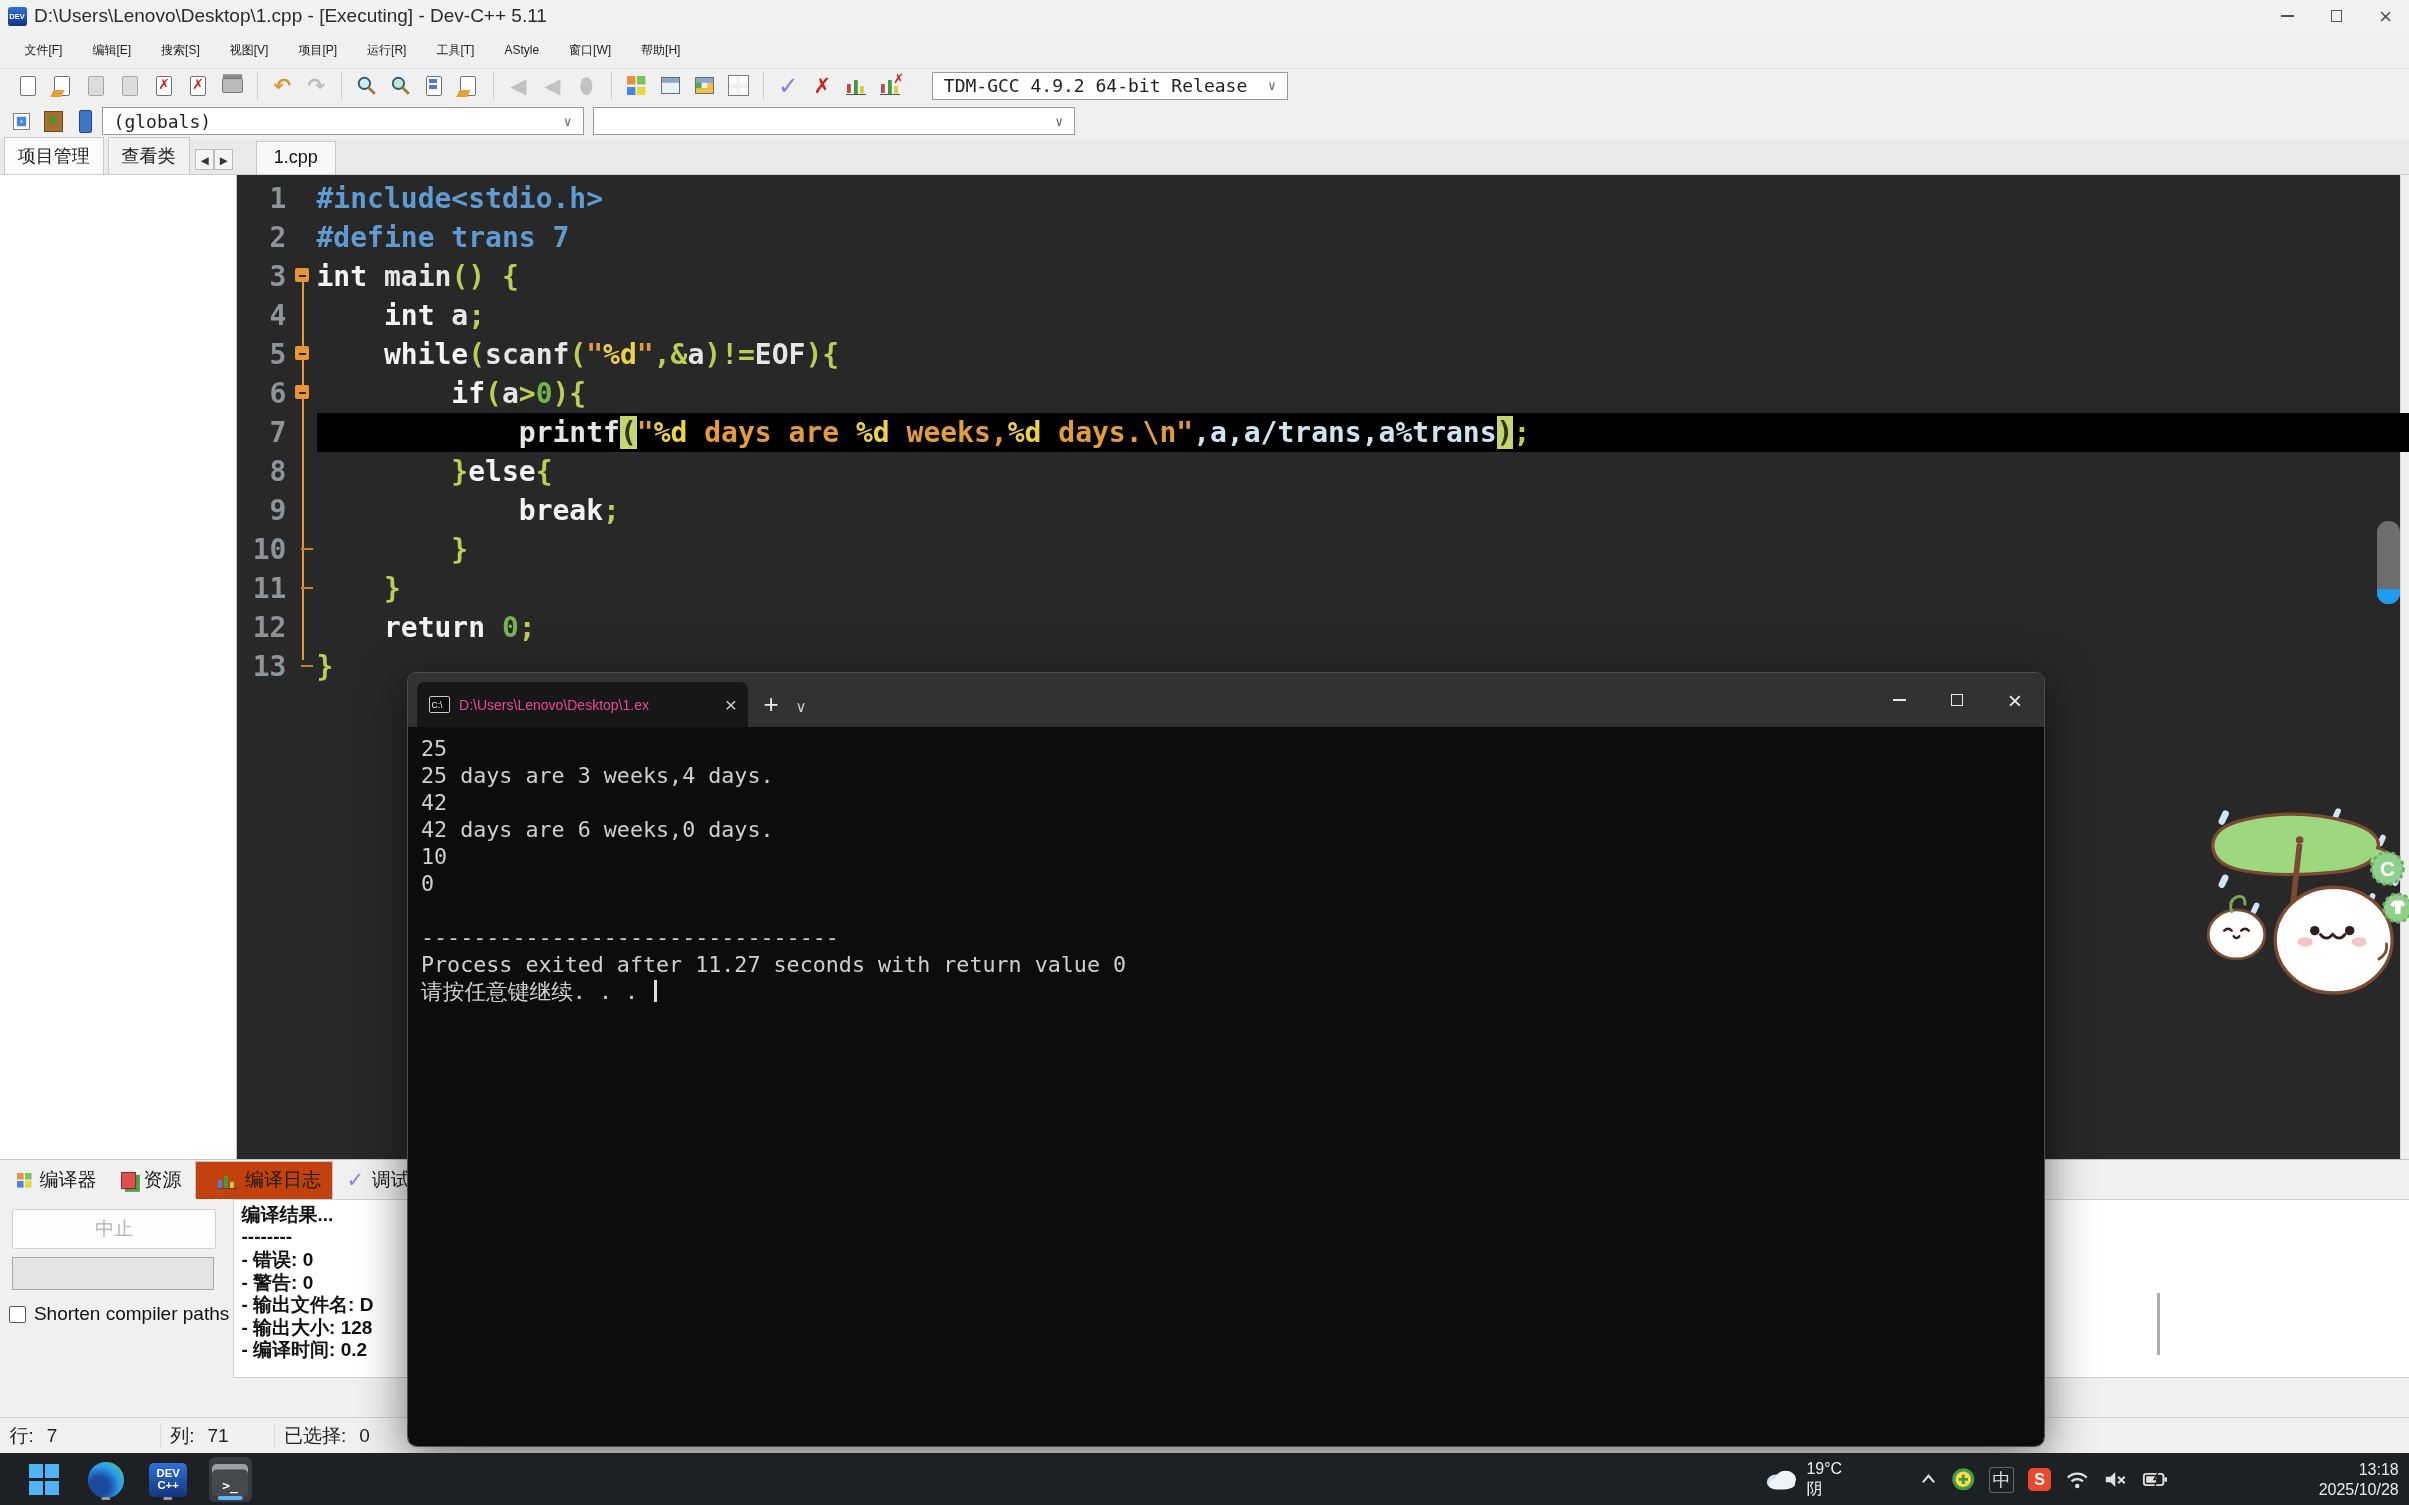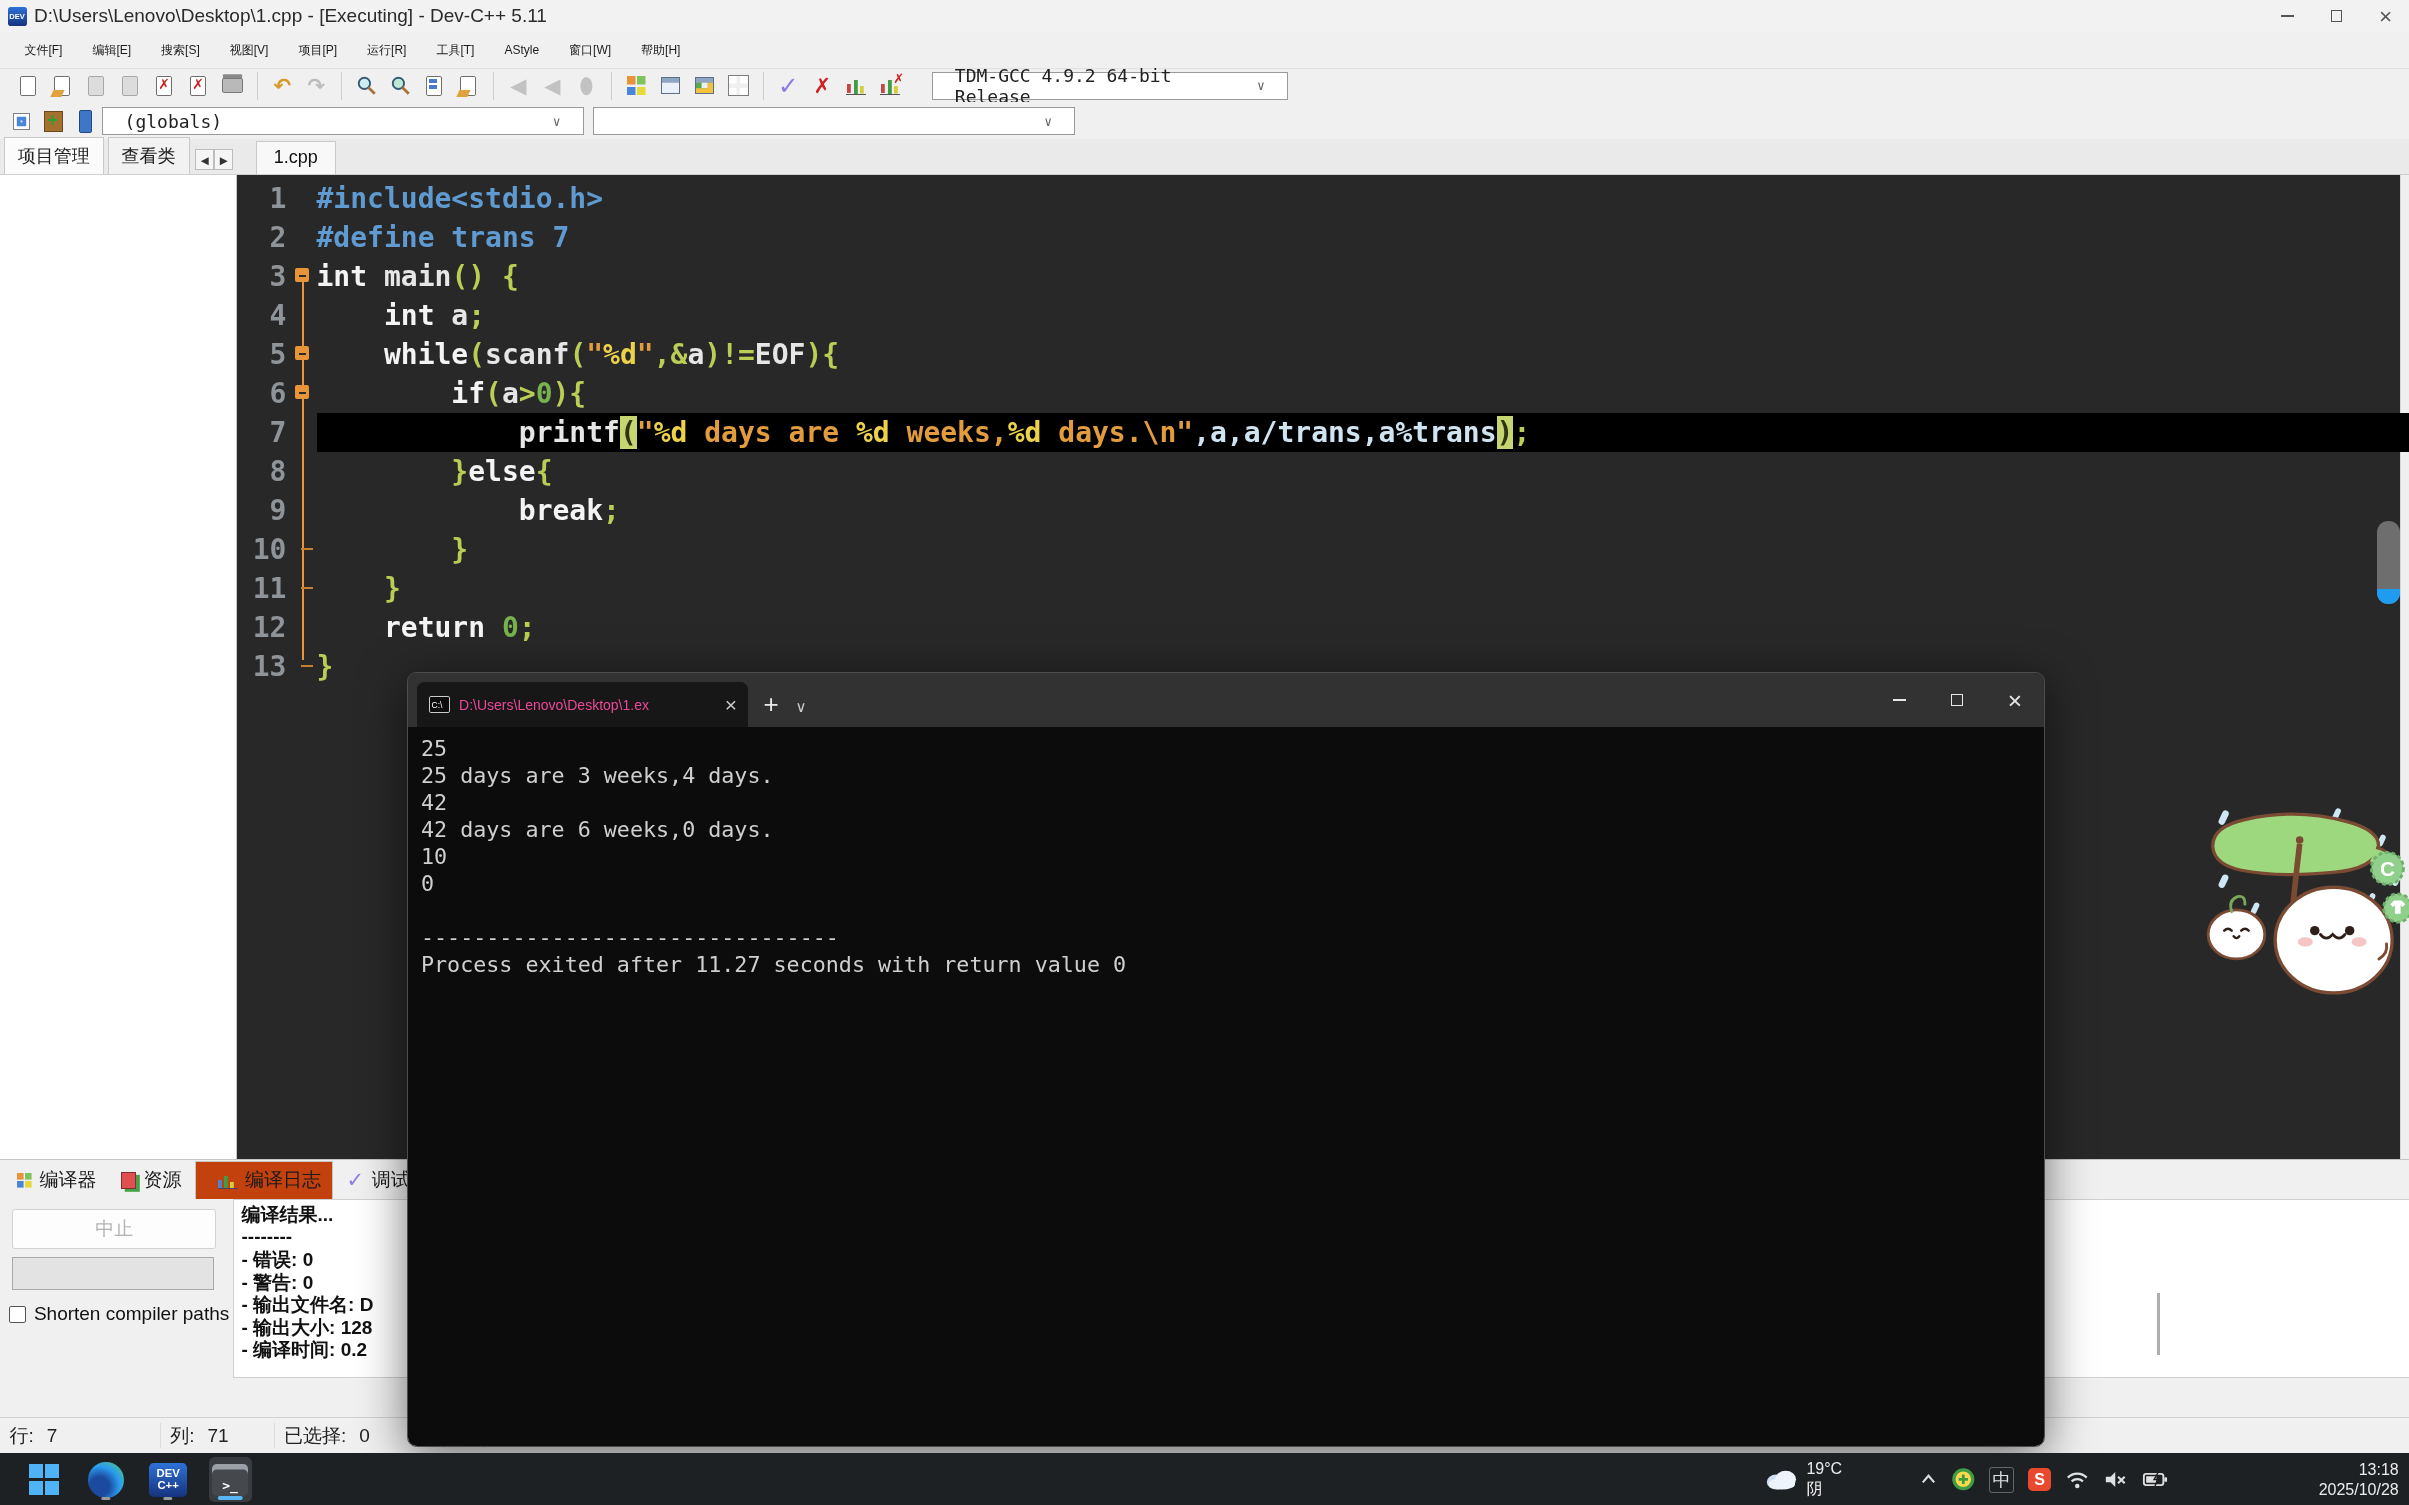--- a/index.html
+++ b/index.html
@@ -52,21 +52,21 @@
   .chart{display:inline-block;width:20px;height:17px;border-bottom:1.9px solid #555;background:
     linear-gradient(#c44848,#c44848) 0.9px 100%/3.8px 9.4px no-repeat,
     linear-gradient(#3f9d44,#3f9d44) 7.5px 100%/3.8px 14px no-repeat,
     linear-gradient(#d6cd3a,#d6cd3a) 14px 100%/3.8px 7.5px no-repeat;position:relative;}
   .chart.xed::after{content:'✗';position:absolute;right:-3.8px;top:-5.6px;color:#cc2222;font-weight:bold;font-size:13px;}
   .chart.log{border-bottom-color:#446;background:
     linear-gradient(#4a86d8,#4a86d8) 0.9px 100%/3.8px 8.5px no-repeat,
     linear-gradient(#3f9d44,#3f9d44) 6.6px 100%/3.8px 12.2px no-repeat,
     linear-gradient(#d6cd3a,#d6cd3a) 12.2px 100%/3.8px 6.6px no-repeat;}
   .combo{height:28px;background:#fff;border:0.9px solid #9a9a9a;display:flex;align-items:center;
-    padding:0 22px;box-sizing:border-box;font-size:18px;color:#222;}
+    padding:0 11px;box-sizing:border-box;font-size:18px;color:#222;}
   .combo .chev{margin-left:auto;color:#666;font-size:13px;}
   #compiler-combo{width:356px;margin-left:17px;}
   #globals-combo{width:482px;}
   #empty-combo{width:482px;margin-left:9.4px;}
   .r2btn{width:32px;height:28px;display:flex;align-items:center;justify-content:center;}
   .r2a{display:inline-block;width:17px;height:17px;border:1.9px solid #808080;background:#e8e8e8;box-shadow:inset 0 0 0 2.8px #fff,inset 0 0 0 6.6px #4a86d8;box-sizing:border-box;}
   .r2b{display:inline-block;width:17px;height:19px;background:#a4702e;border:0.9px solid #6d4a1e;position:relative;}
   .r2b::after{content:'+';position:absolute;left:1.9px;top:-2.8px;color:#2f9d35;font-size:19px;font-weight:bold;}
   .r2c{display:inline-block;width:11.3px;height:21px;background:#3f77c8;border:0.9px solid #24477e;border-radius:1.9px;}
 
@@ -483,20 +483,21 @@
     <div id="con-body">
         <div class="con-line">25</div>
         <div class="con-line">25 days are 3 weeks,4 days.</div>
         <div class="con-line">42</div>
         <div class="con-line">42 days are 6 weeks,0 days.</div>
         <div class="con-line">10</div>
         <div class="con-line">0</div>
         <div class="con-line">&nbsp;</div>
         <div class="con-line">--------------------------------</div>
         <div class="con-line">Process exited after 11.27 seconds with return value 0</div>
+        <div class="con-line">请按任意键继续. . . <span class="con-cursor"></span></div>
       </div>
   </div>
 
   <svg id="sticker" width="217" height="217" viewBox="0 0 230 230">
 
     <g fill="#cfe6f5">
       <rect x="28" y="20" width="7" height="16" rx="3.5" transform="rotate(25 31 28)"></rect>
       <rect x="72" y="32" width="6" height="14" rx="3" transform="rotate(25 75 39)"></rect>
       <rect x="148" y="18" width="6" height="14" rx="3" transform="rotate(25 151 25)"></rect>
       <rect x="196" y="46" width="6" height="13" rx="3" transform="rotate(25 199 52)"></rect>

